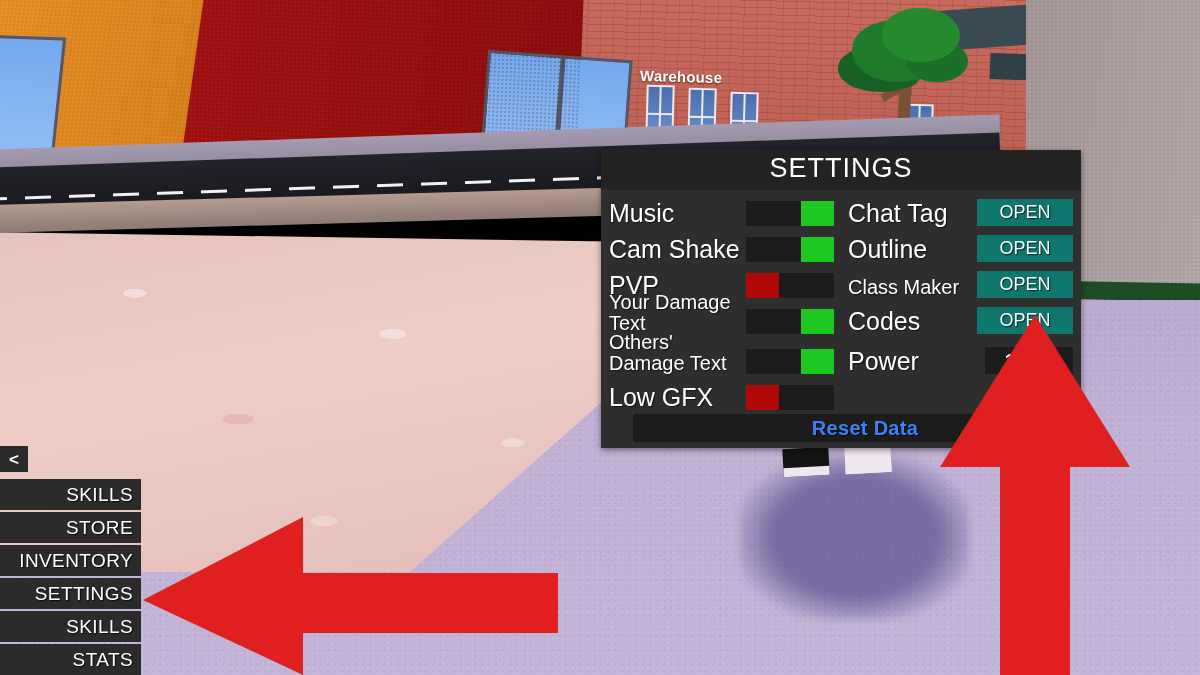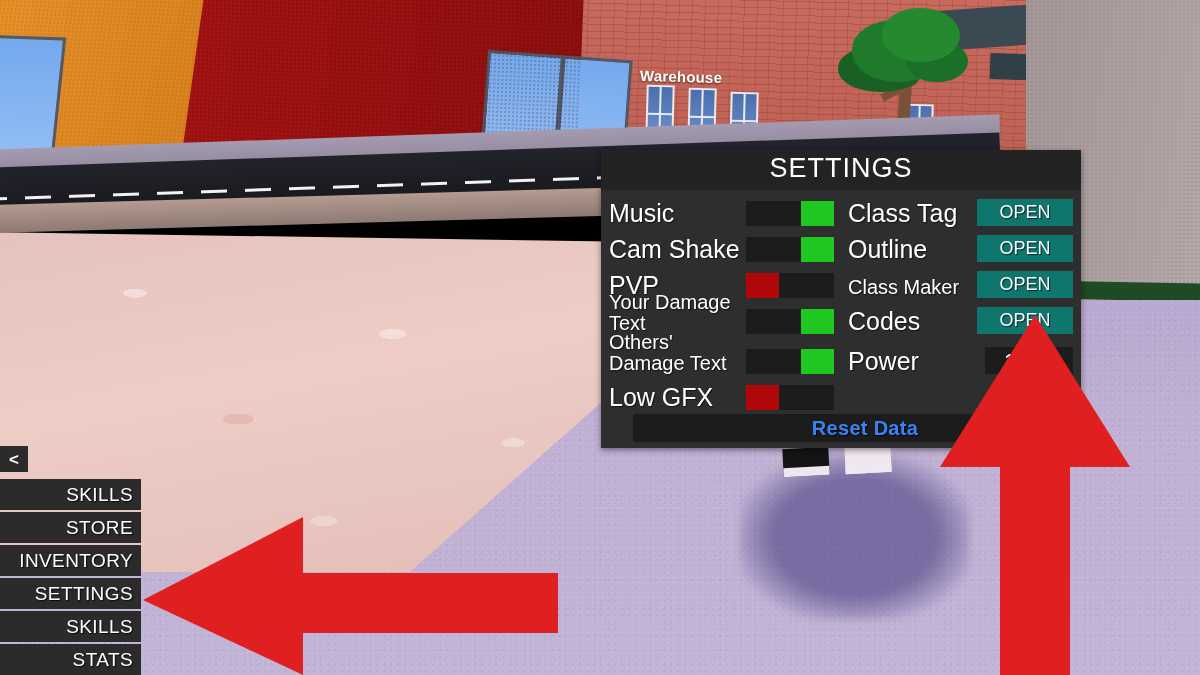--- a/index.html
+++ b/index.html
@@ -417,21 +417,21 @@
           <div class="toggle off">
               <span class="knob"></span>
             </div>
         </div>
 
       </div>
 
       <div class="col col-right">
 
         <div class="row">
-          <span class="row-label">Class Tag</span>
+          <span class="row-label">Chat Tag</span>
           <div class="open-btn">OPEN</div>
         </div>
 
         <div class="row">
           <span class="row-label">Outline</span>
           <div class="open-btn">OPEN</div>
         </div>
 
         <div class="row">
           <span class="row-label small">Class Maker</span>

